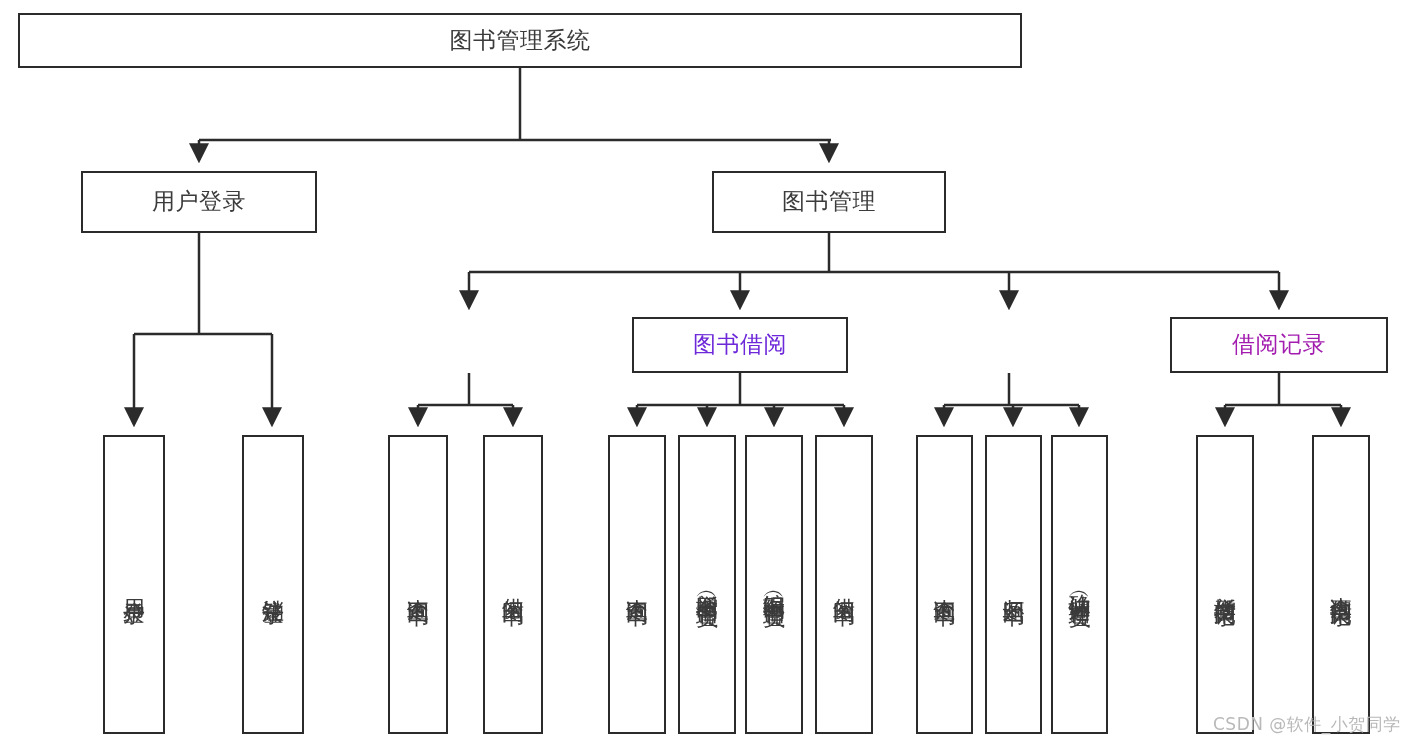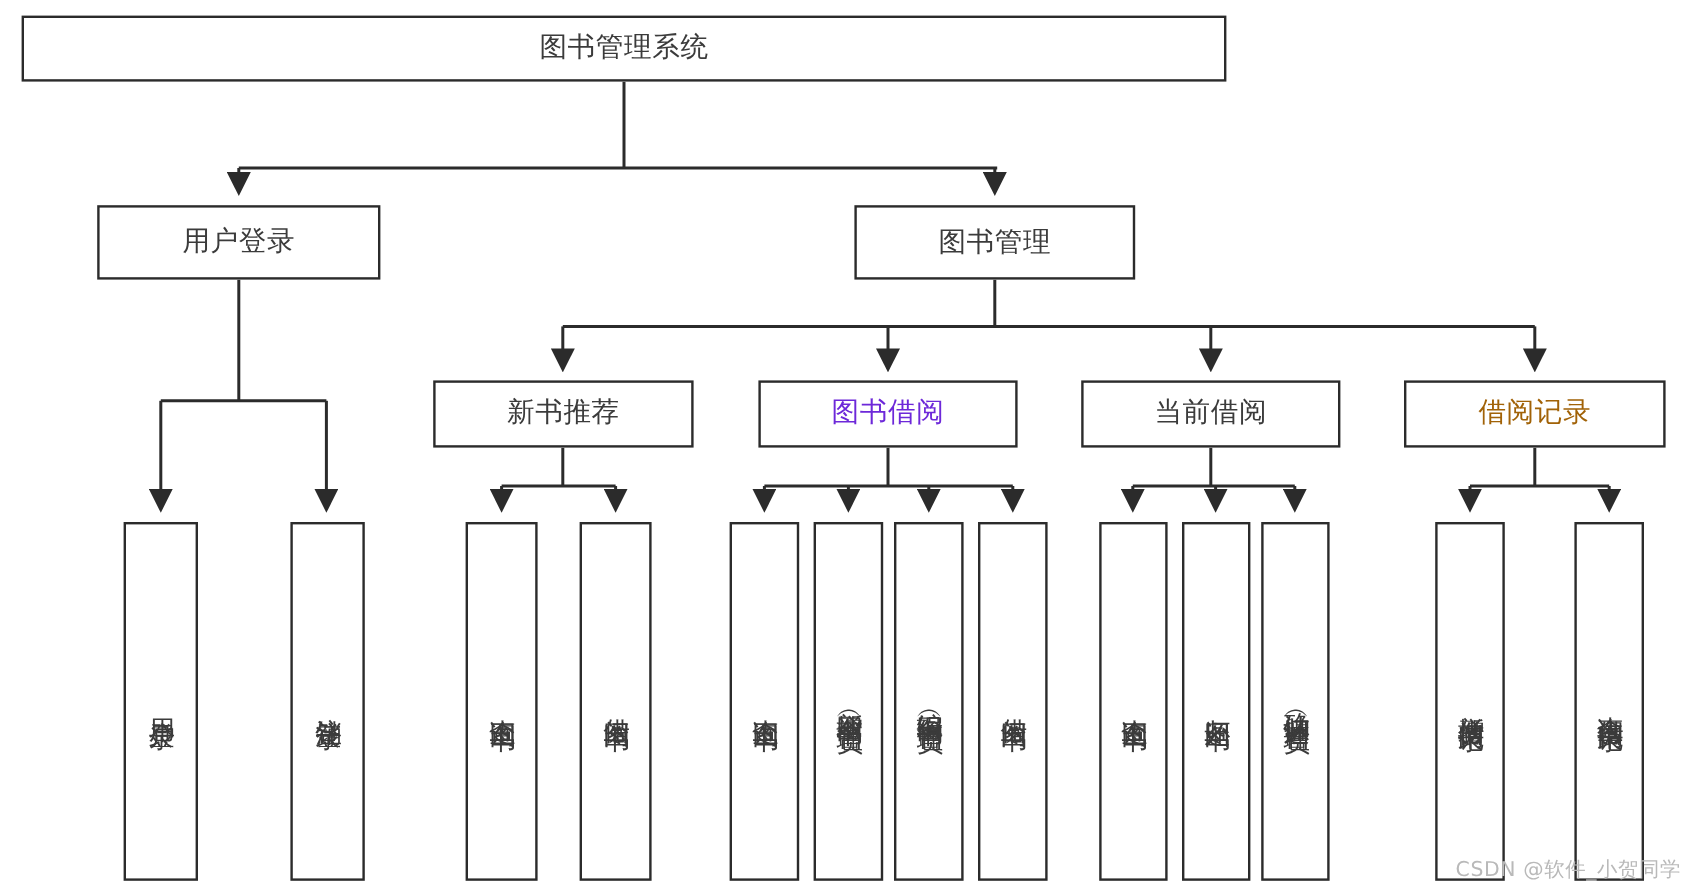--- a/index.html
+++ b/index.html
@@ -128,30 +128,24 @@
     <span>图书管理系统</span>
   </div>
 
   <div class="node horiz" id="node-l2-0" style="left: 81px; top: 171px; width: 236px; height: 62px; border-color: rgb(43, 43, 43); color: rgb(59, 59, 59);">
     <span>用户登录</span>
   </div>
   <div class="node horiz" id="node-l2-1" style="left: 712px; top: 171px; width: 234px; height: 62px; border-color: rgb(43, 43, 43); color: rgb(59, 59, 59); font-family: Liberation Serif, serif;">
     <span>图书管理</span>
   </div>
 
-  <div class="node horiz" id="node-l3-0" style="left: 361px; top: 317px; width: 217px; height: 56px; border-color: rgb(43, 43, 43); color: rgb(59, 59, 59);">
-    <span>新书推荐</span>
-  </div>
   <div class="node horiz" id="node-l3-1" style="left: 632px; top: 317px; width: 216px; height: 56px; border-color: rgb(43, 43, 43); color: #6d28d9;">
     <span>图书借阅</span>
   </div>
-  <div class="node horiz" id="node-l3-2" style="left: 901px; top: 317px; width: 216px; height: 56px; border-color: rgb(43, 43, 43); color: rgb(59, 59, 59);">
-    <span>当前借阅</span>
-  </div>
-  <div class="node horiz" id="node-l3-3" style="left: 1170px; top: 317px; width: 218px; height: 56px; border-color: rgb(43, 43, 43); color: #a16207;">
+  <div class="node horiz" id="node-l3-3" style="left: 1170px; top: 317px; width: 218px; height: 56px; border-color: rgb(43, 43, 43); color: #a21caf;">
     <span>借阅记录</span>
   </div>
 
   <div class="node vert" id="node-leaf-0" style="left: 103px; top: 435px; width: 62px; height: 299px; border-color: rgb(43, 43, 43); color: rgb(59, 59, 59);">
     <span class="vtext">用户登录</span>
   </div>
   <div class="node vert" id="node-leaf-1" style="left: 242px; top: 435px; width: 62px; height: 299px; border-color: rgb(43, 43, 43); color: rgb(59, 59, 59);">
     <span class="vtext">注销登录</span>
   </div>
   <div class="node vert" id="node-leaf-2" style="left: 388px; top: 435px; width: 60px; height: 299px; border-color: rgb(43, 43, 43); color: rgb(59, 59, 59);">

